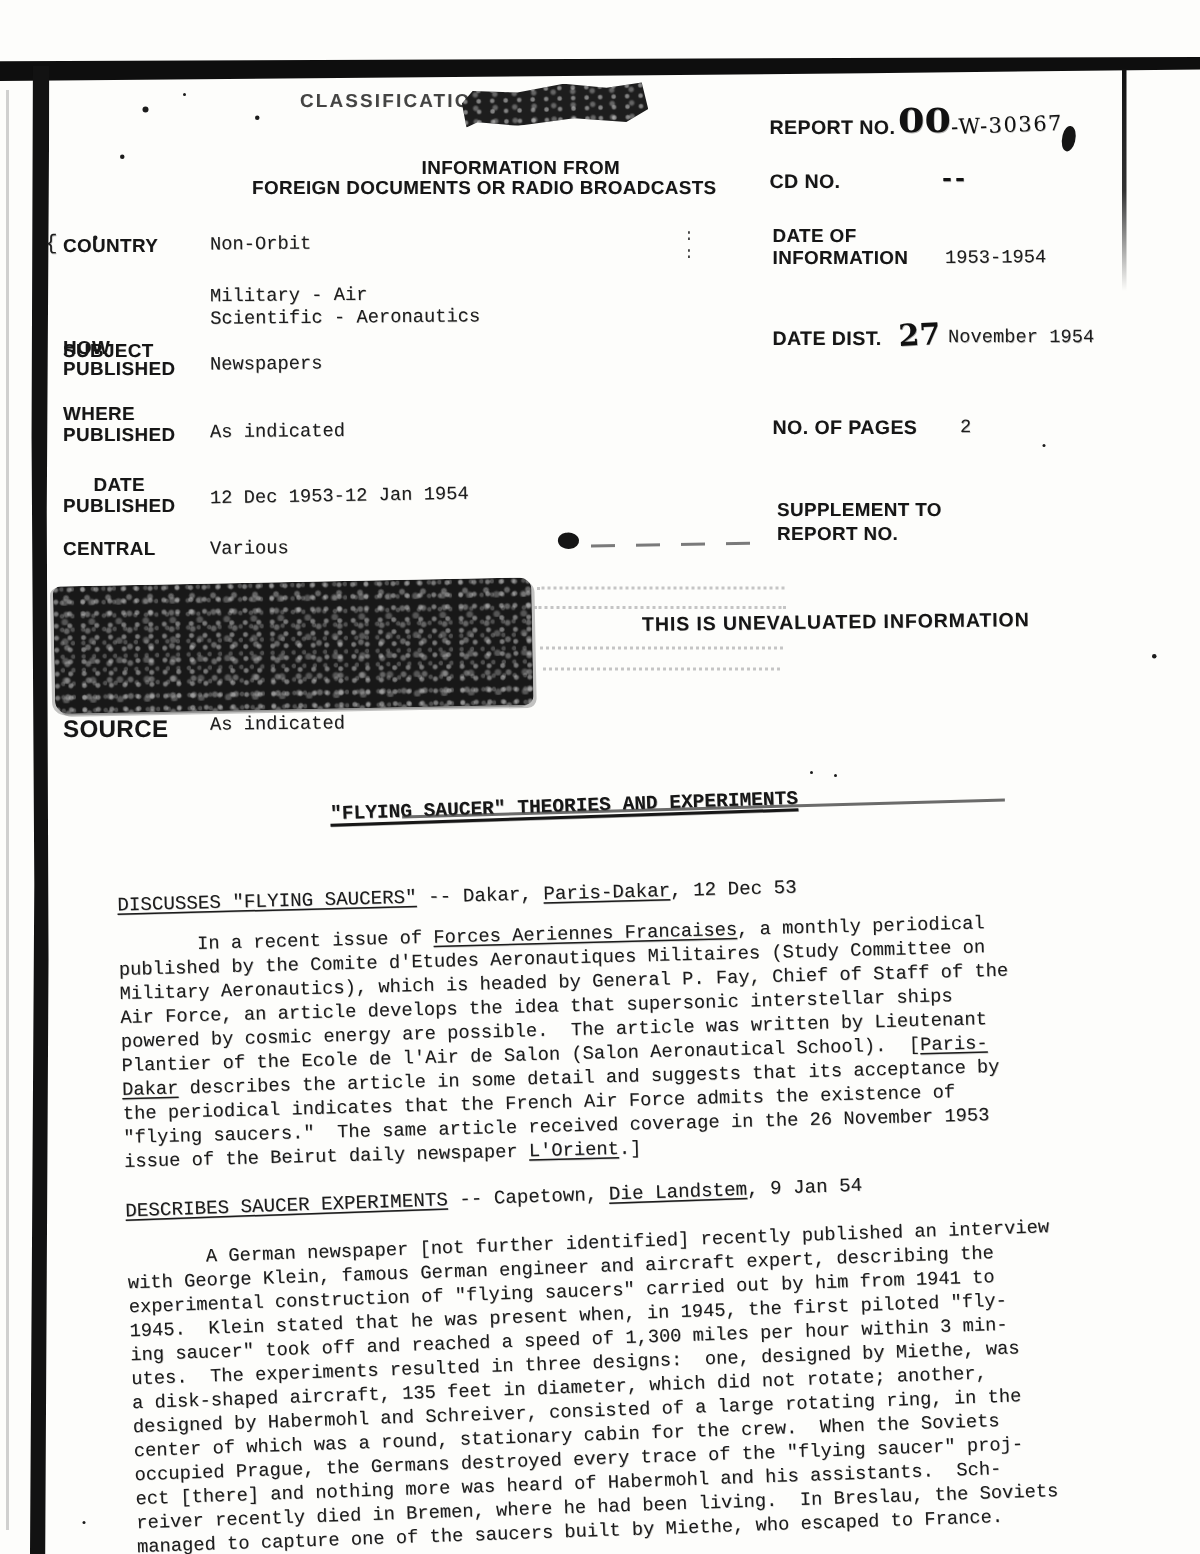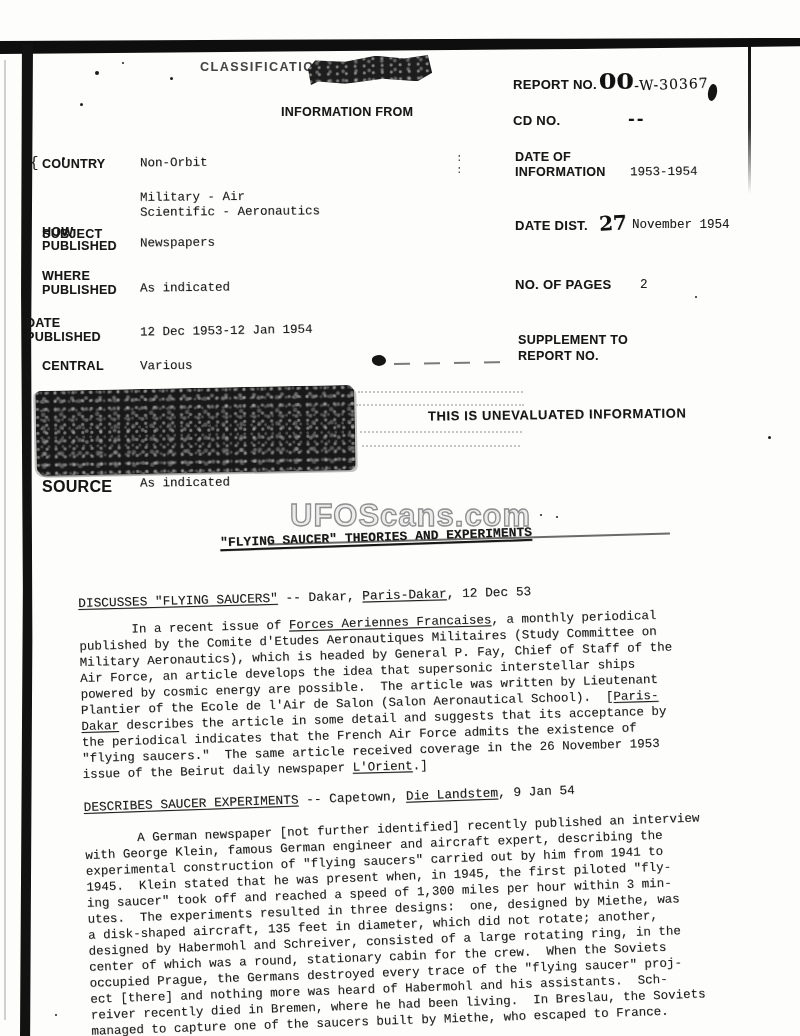--- a/index.html
+++ b/index.html
@@ -82,20 +82,21 @@
   <div class="speck" style="left:540px;top:514px;width:2px;height:2px;"></div>
   <div class="speck" style="left:556px;top:516px;width:2px;height:2px;"></div>
   <div class="speck" style="left:768px;top:436px;width:3px;height:3px;"></div>
   <div class="speck" style="left:55px;top:1014px;width:2px;height:2px;"></div>
   <div class="blot" style="left:708px;top:84px;width:9px;height:17px;transform:rotate(14deg);"></div>
   <div class="blot" style="left:372px;top:355px;width:14px;height:11px;transform:rotate(-8deg);"></div>
 
   <div class="label" style="left:200px;top:61px;letter-spacing:1.5px;opacity:.8;">CLASSIFICATION</div>
   <div class="smudge"></div>
   <div class="label" style="left:281px;top:106px;">INFORMATION FROM</div>
+  <div class="label" style="left:168px;top:119px;">FOREIGN DOCUMENTS OR RADIO BROADCASTS</div>
 
   <div class="label" style="left:513px;top:78px;font-size:13px;">REPORT NO.</div>
   <div class="hand" style="left:601px;top:68px;font-size:22px;font-weight:700;transform:scaleX(1.15);">00</div>
   <div class="hand" style="left:634px;top:76px;font-size:14px;letter-spacing:1px;transform:rotate(-2deg);">-W-30367</div>
   <div class="label" style="left:513px;top:114px;font-size:13px;">CD NO.</div>
   <div class="hand" style="left:628px;top:109px;font-size:16px;font-weight:700;letter-spacing:2px;">--</div>
 
   <div class="typed" style="left:30px;top:156px;font-size:14px;">{</div>
   <div class="label" style="left:42px;top:158px;">COUNTRY</div>
   <div class="typed" style="left:140px;top:156px;transform:rotate(-.5deg);">Non-Orbit</div>
@@ -107,21 +108,21 @@
 Scientific - Aeronautics</div>
 
   <div class="label" style="left:42px;top:226px;">HOW
 PUBLISHED</div>
   <div class="typed" style="left:140px;top:236px;transform:rotate(-.6deg);">Newspapers</div>
 
   <div class="label" style="left:42px;top:270px;">WHERE
 PUBLISHED</div>
   <div class="typed" style="left:140px;top:281px;transform:rotate(-.6deg);">As indicated</div>
 
-  <div class="label" style="left:26px;top:317px;">DATE
+  <div class="label" style="left:42px;top:317px;text-align:center;">DATE
 PUBLISHED</div>
   <div class="typed" style="left:140px;top:324px;transform:rotate(-1deg);">12 Dec 1953-12 Jan 1954</div>
 
   <div class="label" style="left:42px;top:360px;">CENTRAL</div>
   <div class="typed" style="left:140px;top:359px;transform:rotate(-.5deg);">Various</div>
 
   <div class="label" style="left:42px;top:480px;font-size:16px;">SOURCE</div>
   <div class="typed" style="left:140px;top:476px;transform:rotate(-.6deg);">As indicated</div>
 
   <div class="label" style="left:515px;top:150px;line-height:15px;">DATE OF
@@ -139,21 +140,20 @@
 REPORT NO.</div>
   <div class="dashrow" style="left:394px;top:362px;width:118px;"></div>
 
   <div class="redaction"></div>
   <div class="dotrow" style="left:358px;top:391px;width:165px;"></div>
   <div class="dotrow" style="left:356px;top:404px;width:168px;"></div>
   <div class="dotrow" style="left:360px;top:431px;width:162px;"></div>
   <div class="dotrow" style="left:362px;top:445px;width:158px;"></div>
   <div class="label" style="left:428px;top:408px;font-size:13px;letter-spacing:.6px;transform:rotate(-.7deg);">THIS IS UNEVALUATED INFORMATION</div>
 
-  <div class="watermark">UFOScans.com</div>
   <div class="doctitle">"FLYING SAUCER" THEORIES AND EXPERIMENTS</div>
   <div class="scanline"></div>
 
   <div class="bodyblock">
     <div class="heading"><span class="u">DISCUSSES "FLYING SAUCERS"</span><span> -- Dakar, </span><span class="u">Paris-Dakar</span><span>, 12 Dec 53</span></div>
     <div class="lines p1">
         <div class="tline"><span>       In a recent issue of </span><span class="u">Forces Aeriennes Francaises</span><span>, a monthly periodical</span></div>
         <div class="tline"><span>published by the Comite d'Etudes Aeronautiques Militaires (Study Committee on</span></div>
         <div class="tline"><span>Military Aeronautics), which is headed by General P. Fay, Chief of Staff of the</span></div>
         <div class="tline"><span>Air Force, an article develops the idea that supersonic interstellar ships</span></div>

